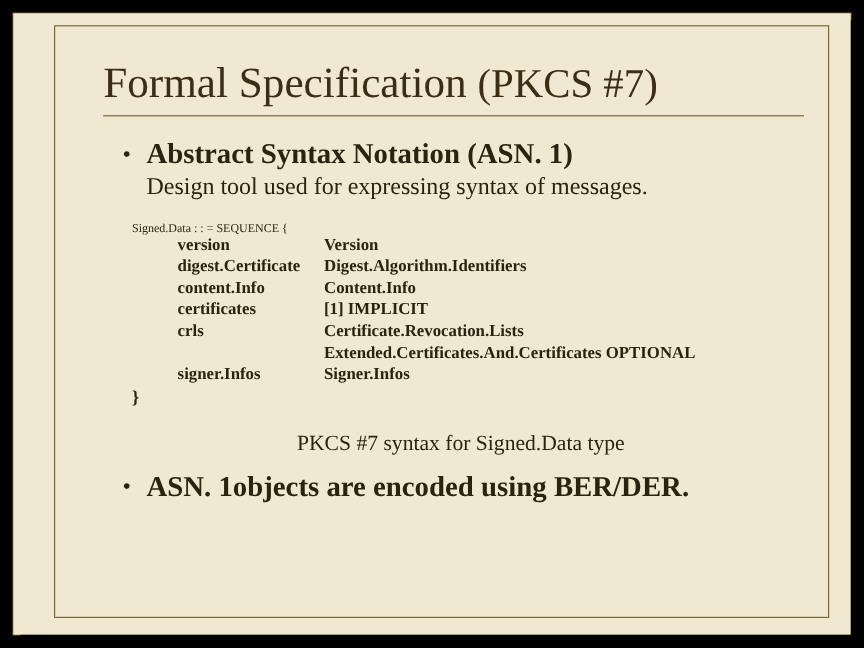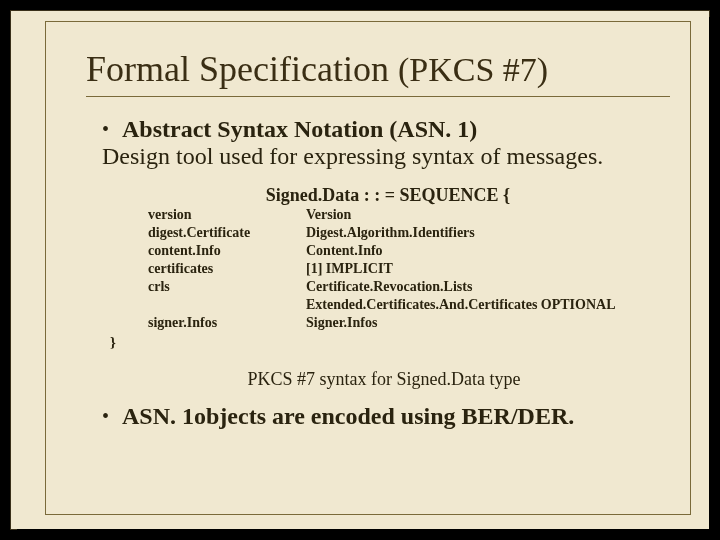--- a/index.html
+++ b/index.html
@@ -31,27 +31,27 @@
     height: 1px; background: #7a6a3a;
     margin: 2px 20px 14px 40px;
   }
   .content {
     padding: 6px 24px 0 56px;
     color: #2a230f;
   }
   .bullet-row { display: flex; margin-bottom: 3px; }
   .bullet-dot { width: 20px; flex: 0 0 20px; font-size: 20px; line-height: 24px; text-align: left; }
   .bullet-head { font-weight: bold; font-size: 24px; line-height: 24px; }
-  .body-line { font-size: 24px; line-height: 25px; }
+  .body-line { margin-left: 20px; font-size: 20px; line-height: 25px; }
   .asn-block {
     margin: 16px 0 4px 8px;
     font-family: "Times New Roman", Times, serif;
   }
-  .asn-seq { font-weight: bold; font-size: 18px; margin-left: 0; text-align: center; }
-  .asn-row { display: flex; gap: 36px; }
+  .asn-seq { font-weight: normal; font-size: 10px; margin-left: 0; }
+  .asn-row { display: flex; }
   .asn-field { font-weight: bold; font-size: 14px; width: 160px; padding-left: 38px; line-height: 18px; }
   .asn-type { font-weight: bold; font-size: 14px; line-height: 18px; }
   .asn-close { font-weight: bold; font-size: 15px; margin-left: 0; padding-top: 2px; }
   .caption {
     text-align: center;
     font-size: 18px;
     color: #2a230f;
     margin: 18px 0 14px 0;
   }
   .bullet2-row { display: flex; margin-left: 0; }

